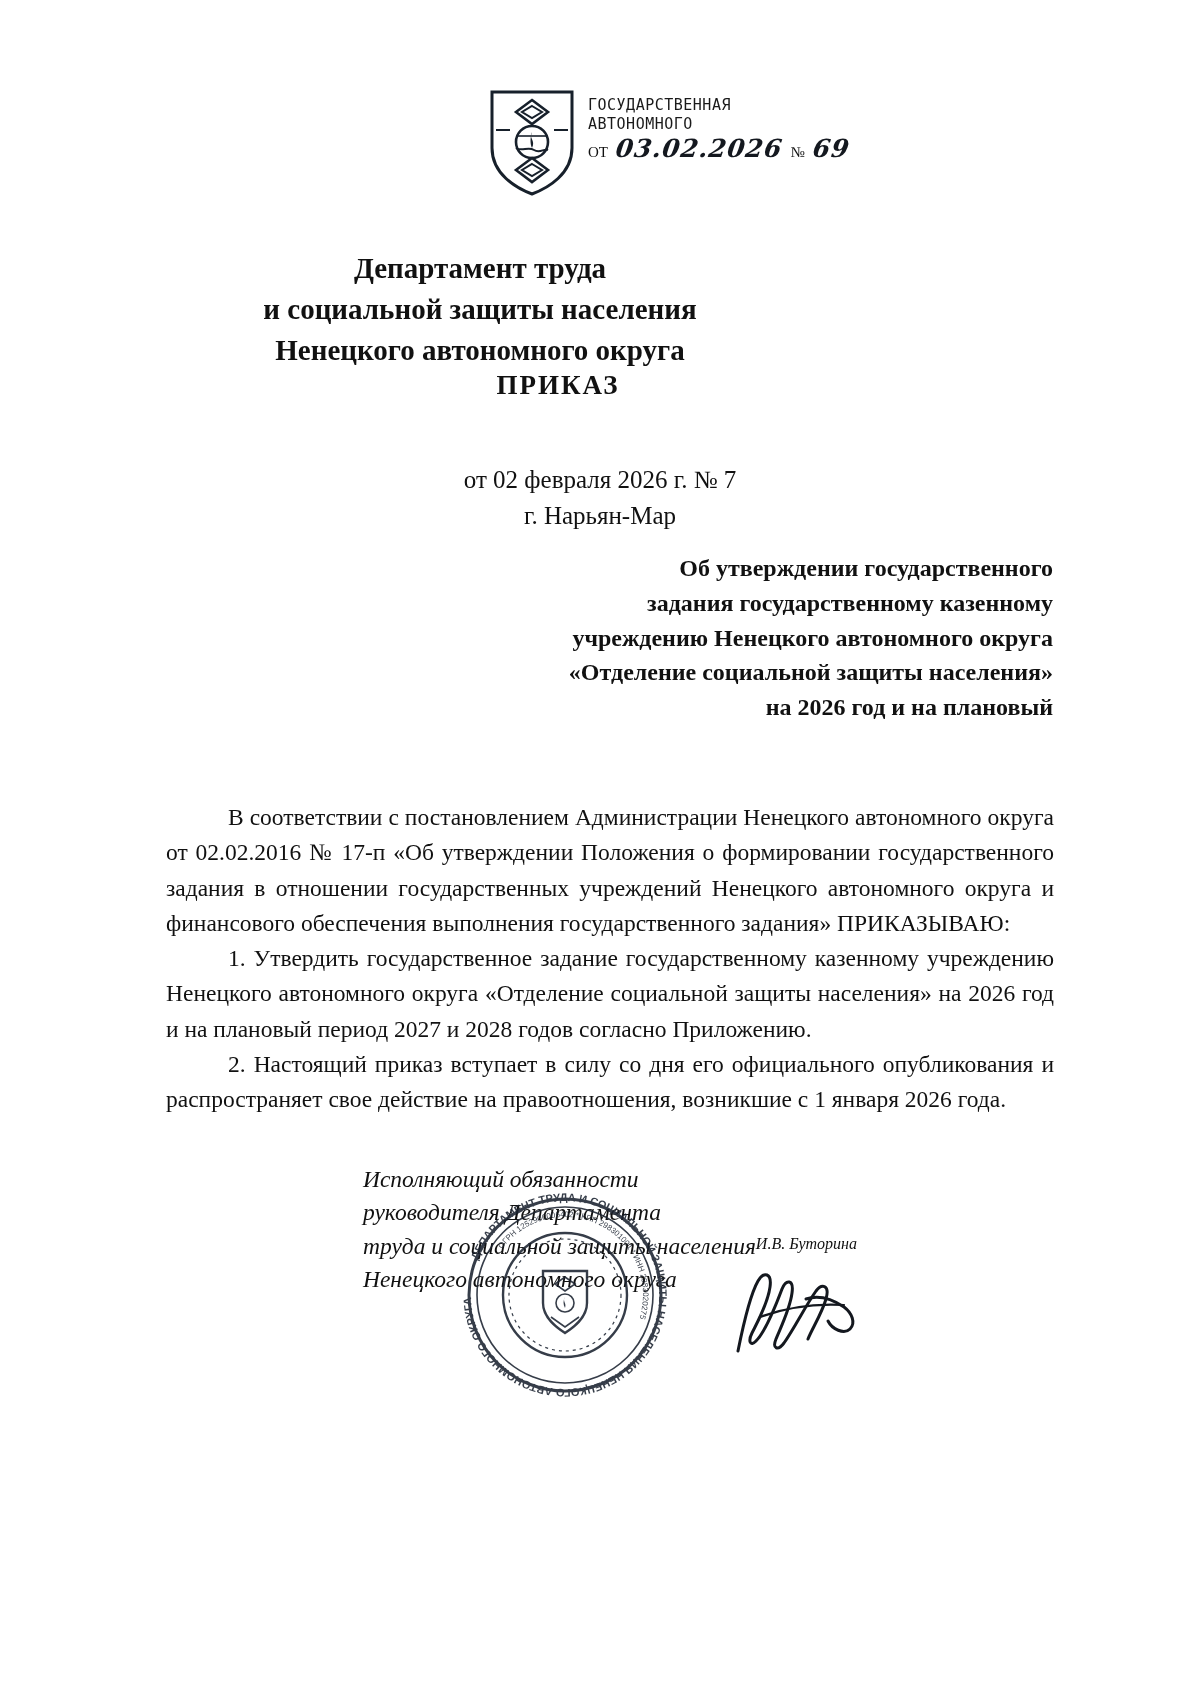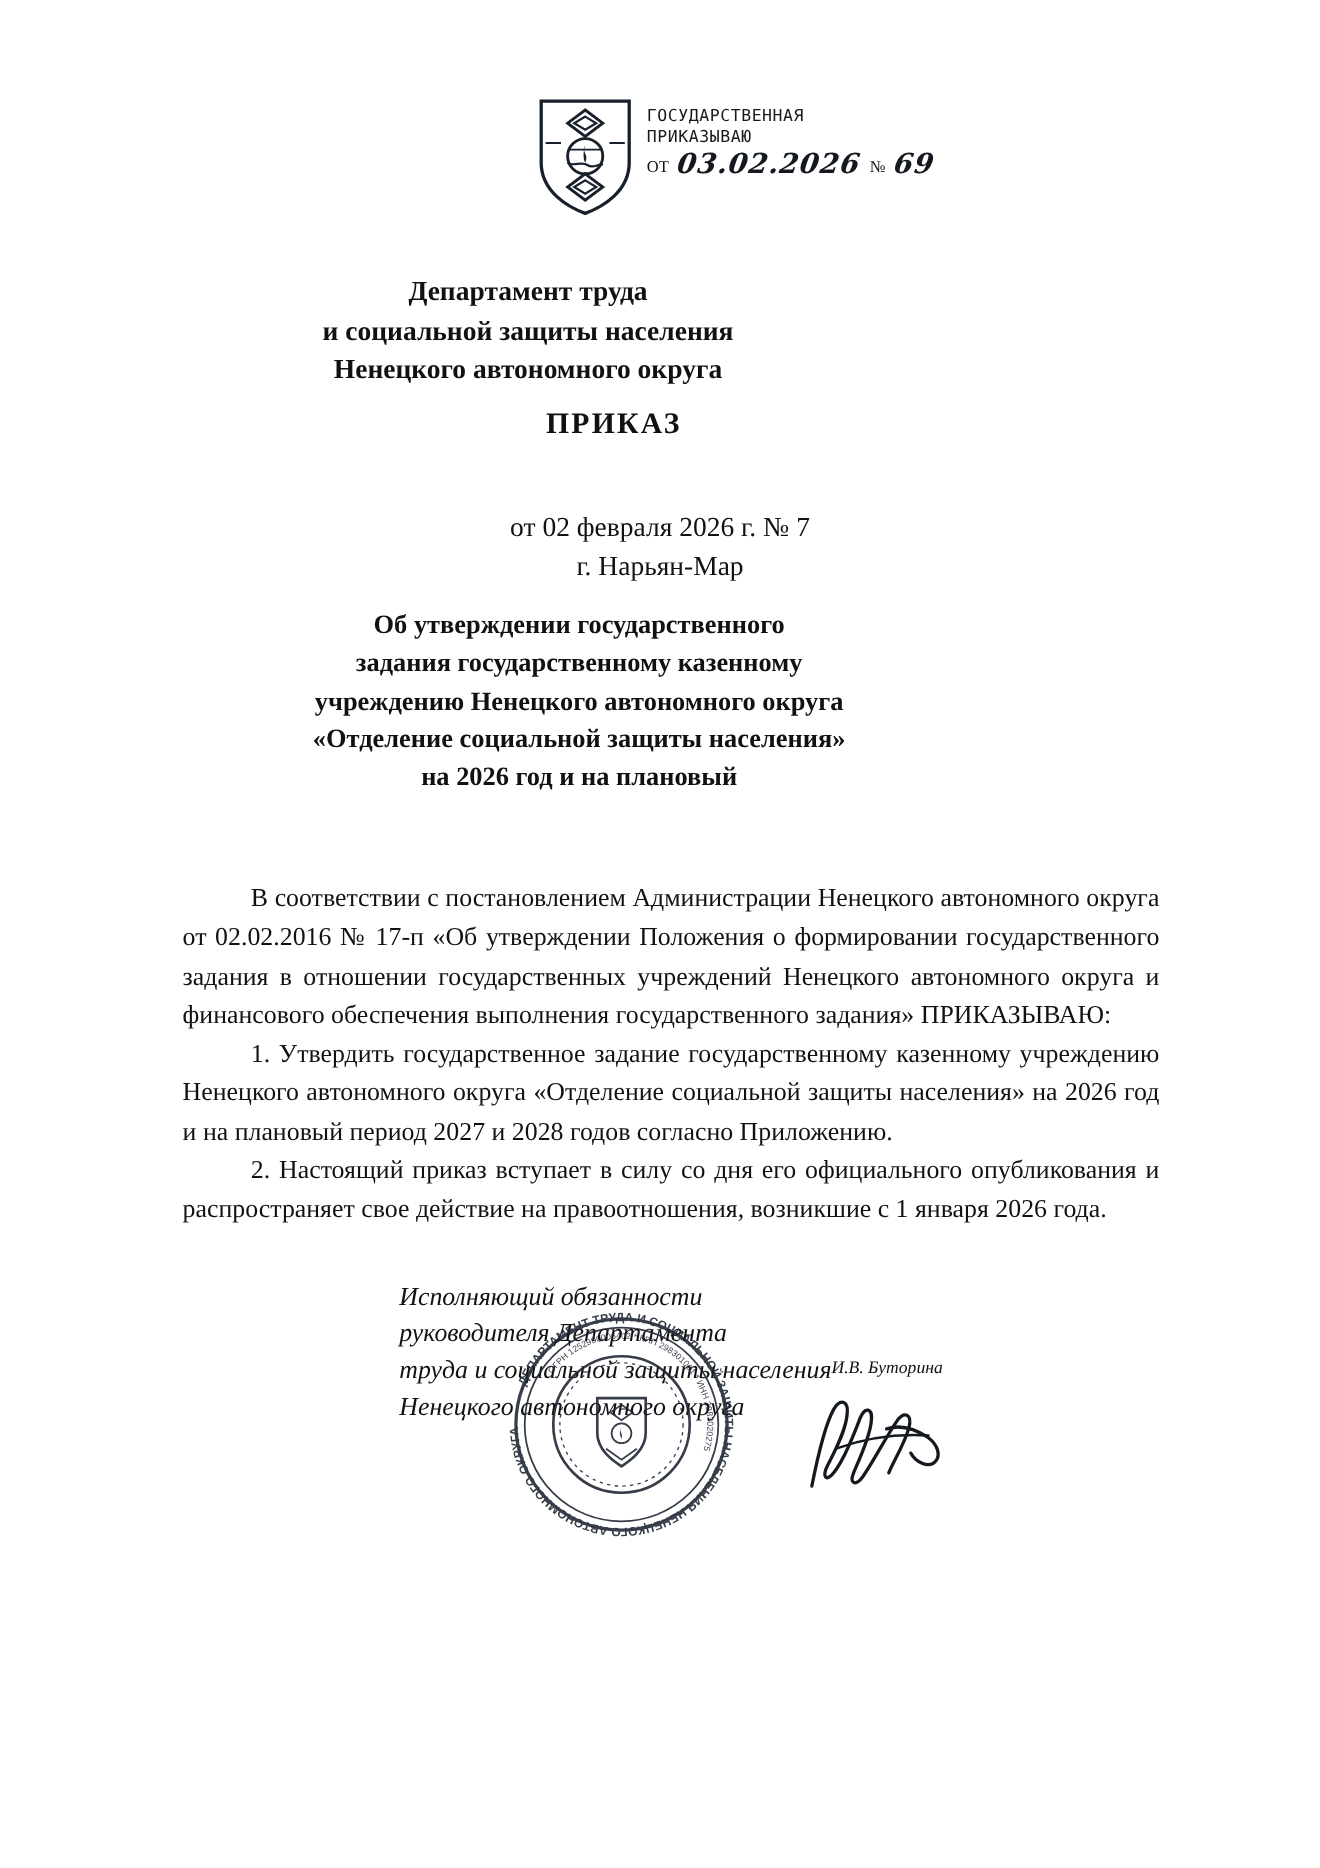--- a/index.html
+++ b/index.html
@@ -69,21 +69,21 @@
   }
 
   
   .org-title {
     position: absolute;
     top: 248px;
     left: 0;
     width: 960px;
     text-align: center;
     font-weight: bold;
-    font-size: 25px;
+    font-size: 29px;
     line-height: 1.42;
   }
   .doc-kind {
     position: absolute;
     top: 370px;
     left: 0;
     width: 1116px;
     text-align: center;
     font-weight: bold;
     font-size: 27px;
@@ -96,21 +96,21 @@
     width: 1200px;
     text-align: center;
     font-size: 25px;
     line-height: 1.45;
   }
   .doc-subject {
     position: absolute;
     top: 551px;
     left: 0;
     width: 1053px;
-    text-align: center;
+    text-align: right;
     font-weight: bold;
     font-size: 24px;
     line-height: 1.45;
   }
 
   
   .body-text {
     position: absolute;
     top: 800px;
     left: 166px;
@@ -193,21 +193,21 @@
       <path d="M32 50 H60" stroke="#17202b" stroke-width="1.6"></path>
       <path d="M30 62 C36 66 42 60 48 64 C54 68 58 62 62 64" fill="none" stroke="#17202b" stroke-width="2"></path>
       <path d="M46 72 L62 84 L46 96 L30 84 Z" fill="none" stroke="#17202b" stroke-width="2.6"></path>
       <path d="M46 78 L56 84 L46 90 L36 84 Z" fill="none" stroke="#17202b" stroke-width="2"></path>
       <path d="M10 44 H24 M68 44 H82" stroke="#17202b" stroke-width="2"></path>
     </svg>
   </div>
 
   <div class="reg-block">
     <div class="reg-line">ГОСУДАРСТВЕННАЯ</div>
-    <div class="reg-line">ПРИКАЗЫВАЮ</div>
+    <div class="reg-line">АВТОНОМНОГО</div>
     <div class="reg-row">
       <span class="reg-no">ОТ</span>
       <span class="reg-hand">03.02.2026</span>
       <span class="reg-no">№</span>
       <span class="reg-hand">69</span>
     </div>
   </div>
 
   <div class="org-title">
     <div>Департамент труда</div>

